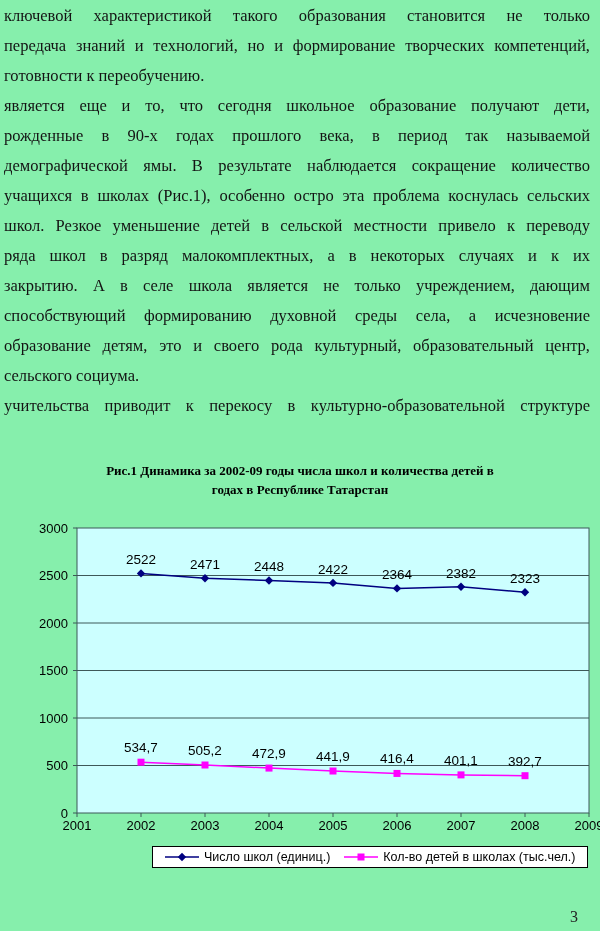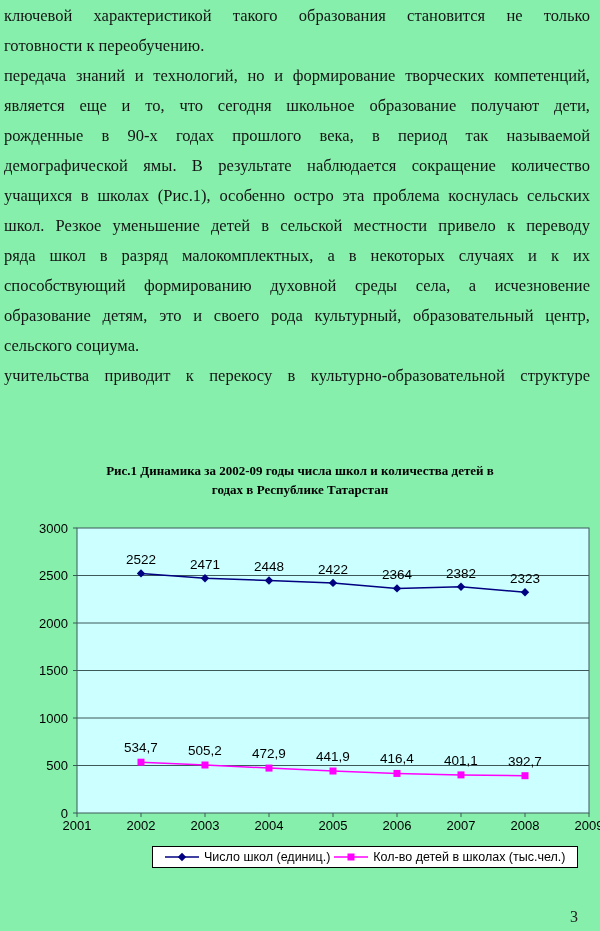--- a/index.html
+++ b/index.html
@@ -16,45 +16,46 @@
   .tl.indent{text-indent:33px;}
   .caption{
     position:absolute;top:461px;left:0;width:600px;text-align:center;
     font-family:Liberation Serif, serif;font-weight:bold;
     font-size:13px;line-height:19px;color:#000;
   }
   #chart-svg{position:absolute;top:515px;left:0;}
   .legend{
     position:absolute;top:846px;left:152px;height:22px;
     border:1px solid #000;background:#fff;
-    display:flex;align-items:center;padding:0 12px;gap:4px;
+    display:flex;align-items:center;padding:0 12px;gap:14px;
     font-family:"Liberation Sans", sans-serif;font-size:12.5px;color:#000;
     box-sizing:border-box;
   }
   .legend-item{display:flex;align-items:center;gap:5px;}
   .pagenum{
     position:absolute;top:908px;left:570px;
     font-size:16px;color:#222;
   }
 </style>
 </head>
 <body>
 
 <div class="page">
 
   <div class="bodytext">
     <div class="tl">ключевой характеристикой такого образования становится не только</div>
+    <div class="tl">передача знаний и технологий, но и формирование творческих компетенций,</div>
     <div class="tl end">готовности к переобучению.</div>
-    <div class="tl">передача знаний и технологий, но и формирование творческих компетенций,</div>
     <div class="tl">является еще и то, что сегодня школьное образование получают дети,</div>
     <div class="tl">рожденные в 90-х годах прошлого века, в период так называемой</div>
     <div class="tl">демографической ямы. В результате наблюдается сокращение количество</div>
     <div class="tl">учащихся в школах (Рис.1), особенно остро эта проблема коснулась сельских</div>
     <div class="tl">школ. Резкое уменьшение детей в сельской местности привело к переводу</div>
     <div class="tl">ряда школ в разряд малокомплектных, а в некоторых случаях и к их</div>
+    <div class="tl">закрытию. А в селе школа является не только учреждением, дающим</div>
     <div class="tl">способствующий формированию духовной среды села, а исчезновение</div>
     <div class="tl">образование детям, это и своего рода культурный, образовательный центр,</div>
     <div class="tl end">сельского социума.</div>
     <div class="tl">учительства приводит к перекосу в культурно-образовательной структуре</div>
   </div>
 
   <div class="caption">
     <div>Рис.1   Динамика за 2002-09 годы числа школ и количества детей в</div>
     <div>годах в Республике Татарстан</div>
   </div>

